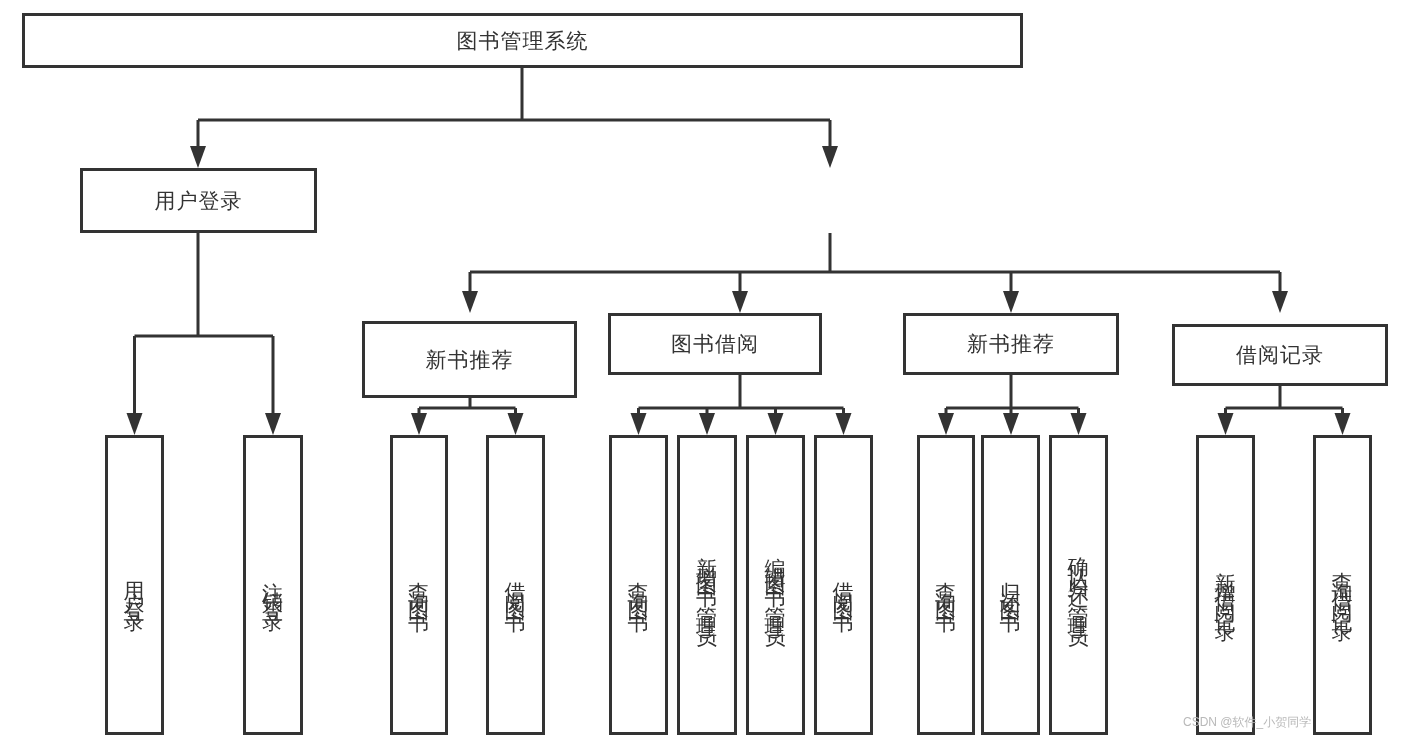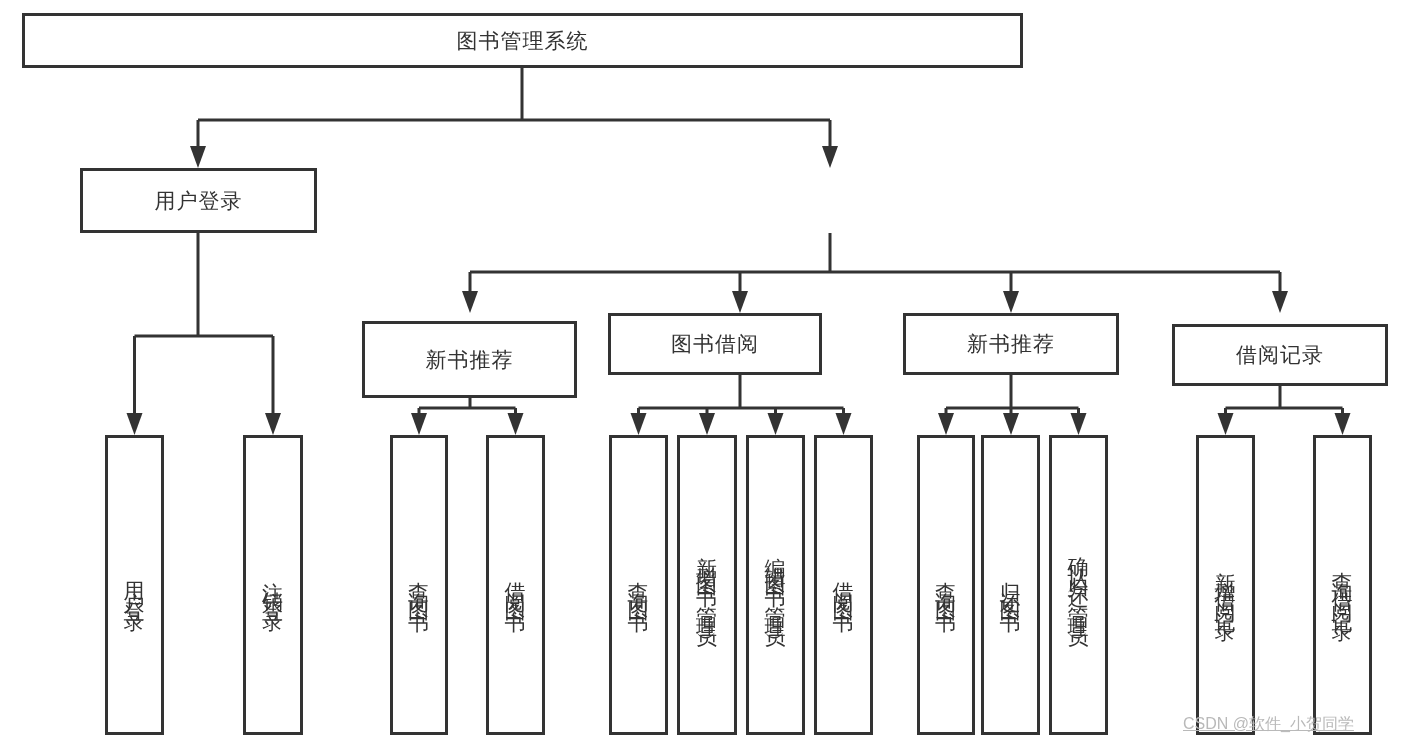--- a/index.html
+++ b/index.html
@@ -38,25 +38,24 @@
     writing-mode: vertical-lr;
     text-orientation: mixed;
     letter-spacing: 10px;
     line-height: 1;
     text-align: center;
   }
   .watermark {
     position: absolute;
     left: 1183px;
     top: 714px;
-    font-size: 16px;
+    font-size: 12px;
     color: #b9b9b9;
     white-space: nowrap;
     z-index: 5;
-    text-decoration: underline;
   }
 </style>
 </head>
 <body>
 
 <div class="canvas">
 
   <svg class="connector-layer" width="1405" height="747" viewBox="0 0 1405 747" xmlns="http://www.w3.org/2000/svg">
     <g stroke="#333333" stroke-width="3" fill="none">
 

